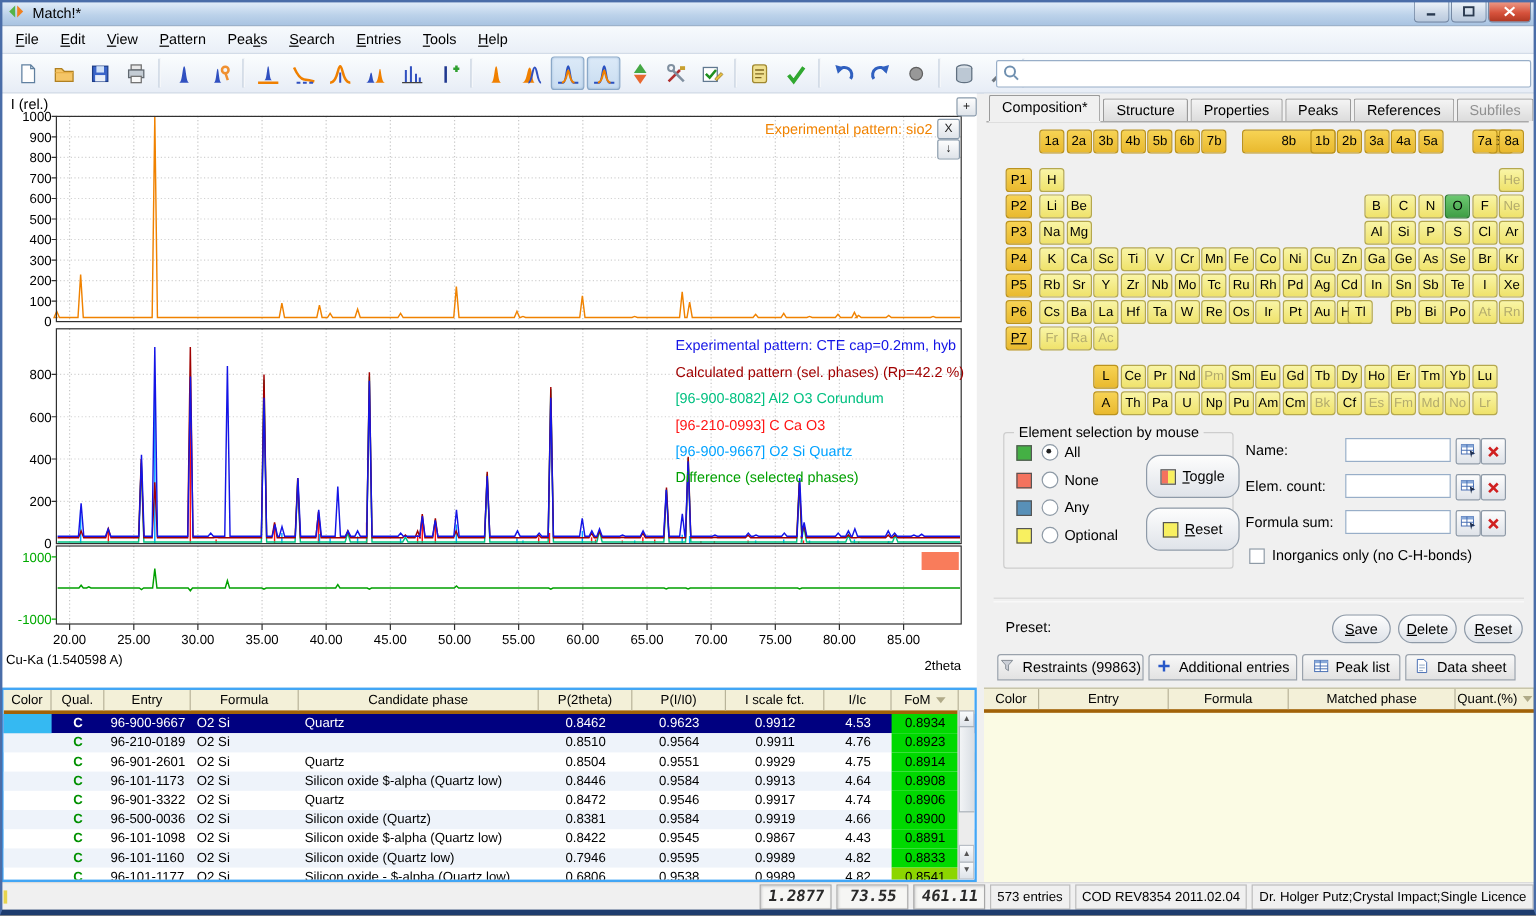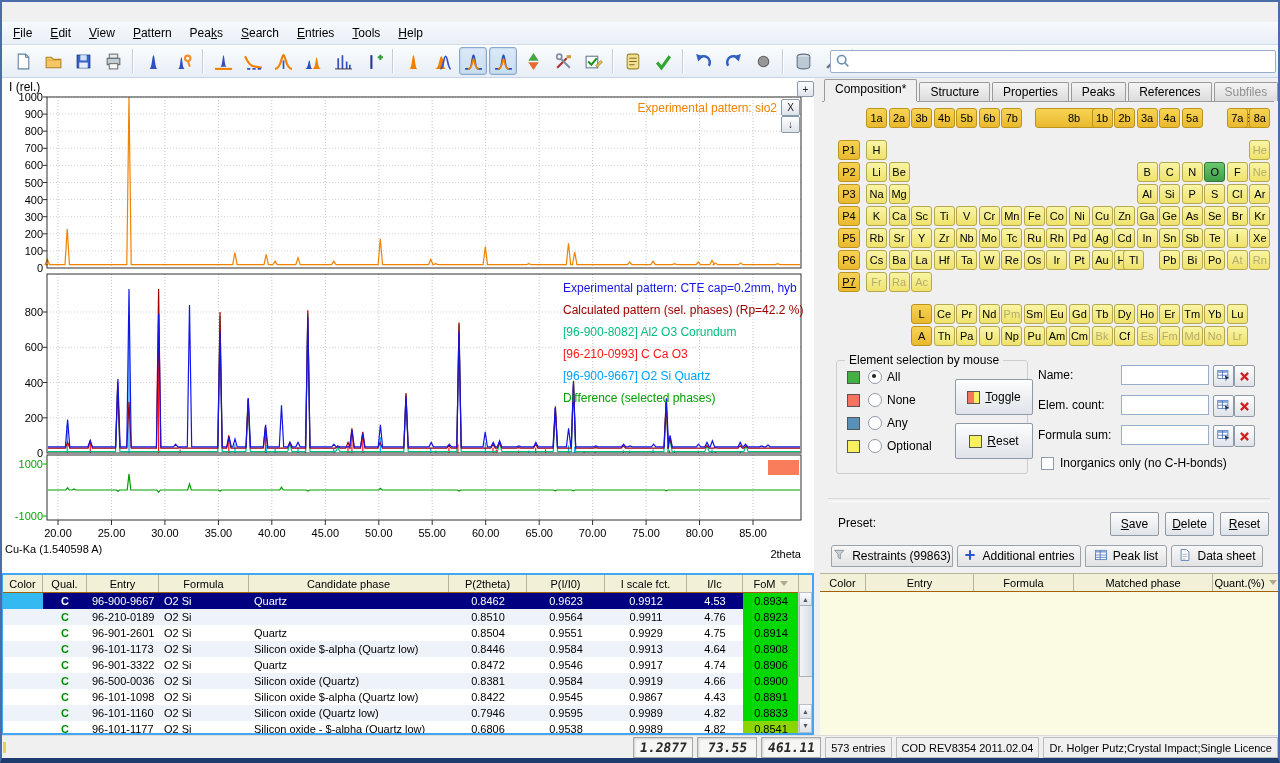--- a/index.html
+++ b/index.html
@@ -48,39 +48,39 @@
     background:linear-gradient(#f9f5a6,#efe26b);color:#000;}
   .ptbtn.grp{background:linear-gradient(#f7d354,#e9b92e);border-color:#bb931d;}
   .ptbtn.dis{color:#b3ab6d;}
   .ptbtn.sel{background:linear-gradient(#6cc870,#3f9e46);border-color:#2e7a34;}
   .groupbox{position:absolute;border:1px solid #cdcdcd;border-radius:3px;}
   .groupbox .legend{position:absolute;top:-8px;left:8px;background:#f0f0f0;padding:0 4px;font-size:12px;}
   .radiorow{display:flex;align-items:center;margin:9px 0 0 10px;}
   .swatch{width:13px;height:13px;border:1px solid #555;box-sizing:border-box;}
   .radio{width:12px;height:12px;border:1px solid #8e9aa6;border-radius:50%;background:#fff;margin:0 5px 0 8px;position:relative;}
   .radio.checked:after{content:"";position:absolute;left:3px;top:3px;width:4px;height:4px;border-radius:50%;background:#222;}
-  .pushbtn{position:absolute;border:1px solid #8e9aa8;border-radius:2px;background:linear-gradient(#fdfdfd,#dfe3e9);
+  .pushbtn{position:absolute;border:1px solid #8e9aa8;border-radius:12px;background:linear-gradient(#fdfdfd,#dfe3e9);
     display:flex;align-items:center;justify-content:center;font-size:12px;}
   .pushbtn u{text-decoration:underline;}
   .fieldrow-label{position:absolute;font-size:12px;}
   .fieldinput{position:absolute;height:20px;background:#fff;border:1px solid #98aec8;box-sizing:border-box;}
   .sqbtn{position:absolute;width:19px;height:20px;border:1px solid #8e9aa8;border-radius:2px;
     background:linear-gradient(#fdfdfd,#dfe3e9);display:flex;align-items:center;justify-content:center;}
   .checkbox{width:13px;height:13px;border:1px solid #8e9aa6;background:#fff;box-sizing:border-box;}
   .combo{position:absolute;height:22px;background:#fff;border:1px solid #8e9aa8;box-sizing:border-box;display:flex;align-items:center;}
   .combo .val{flex:1;padding-left:5px;font-size:12px;}
   .combo .dd{width:17px;height:100%;border-left:1px solid #b8c2cc;background:linear-gradient(#f6f8fa,#dde3ea);
     display:flex;align-items:center;justify-content:center;font-size:8px;color:#333;}
   .btab{position:absolute;height:22px;border:1px solid #9aa2ac;border-radius:3px 3px 0 0;background:linear-gradient(#f8f8f8,#e2e2e2);
     display:flex;align-items:center;justify-content:center;font-size:12px;box-sizing:border-box;}
   .btab svg,.btab .plus{margin-right:5px;}
   
   .cand-table{position:absolute;left:1px;top:573px;width:813px;height:162px;border:2px solid #42a6f5;box-sizing:border-box;background:#fff;overflow:hidden;}
   .match-table{position:absolute;left:820px;top:573px;width:459px;height:162px;background:#fbfbe4;border-top:1px solid #b8b49a;overflow:hidden;}
-  .thead{display:flex;background:#f3f0d8;border-bottom:1px solid #a16207;height:17px;}
+  .thead{display:flex;background:#f3f0d8;border-bottom:3px solid #a16207;height:17px;}
   .th{border-right:1px solid #b8b49a;font-size:11px;display:flex;align-items:center;justify-content:center;box-sizing:border-box;position:relative;}
   .sort-tri{width:0;height:0;border-left:4px solid transparent;border-right:4px solid transparent;border-top:5px solid #b0aa88;margin-left:4px;}
   .trow{display:flex;height:16px;align-items:stretch;font-size:11px;}
   .trow.alt{background:#eef3fa;}
   .trow.selrow{background:#000080;color:#fff;}
   .td{display:flex;align-items:center;box-sizing:border-box;overflow:hidden;white-space:nowrap;}
   .td.c{justify-content:center;}
   .td.l{padding-left:5px;}
   .qualC{color:#009000;font-weight:bold;}
   .selrow .qualC{color:#fff;}
@@ -100,20 +100,46 @@
   .lcd span{transform:skewX(-8deg);letter-spacing:0px;}
   .sb-box{border:1px solid #bdbdbd;height:19px;display:flex;align-items:center;padding:0 5px;margin-right:4px;font-size:11px;background:#f0f0f0;white-space:nowrap;}
   .sb-box.last{flex:1;margin-right:2px;}
   svg text{font-family:"Liberation Sans",sans-serif;}
 </style>
 </head>
 <body>
 
 <div class="window">
 
+  <div class="titlebar">
+    <span>
+      <svg width="15" height="15" viewBox="0 0 18 18">
+          <polygon points="2,9 8,3 8,15" fill="#55b347"></polygon>
+          <polygon points="16,9 10,3 10,15" fill="#f08020"></polygon>
+        </svg>
+    </span>
+    <span class="title-text">Match!*</span>
+    <div class="winbtns">
+      <div class="winbtn">
+          <svg width="10" height="9" viewBox="0 0 10 9">
+            <rect x="1" y="6" width="7" height="2" fill="#2a3a50"></rect>
+          </svg>
+        </div>
+      <div class="winbtn">
+          <svg width="10" height="9" viewBox="0 0 10 9">
+            <rect x="1" y="1" width="8" height="7" fill="none" stroke="#2a3a50" stroke-width="1.6"></rect>
+          </svg>
+        </div>
+      <div class="winbtn close">
+          <svg width="10" height="9" viewBox="0 0 10 9">
+            <path d="M1 1 L9 8 M9 1 L1 8" stroke="#fff" stroke-width="1.8"></path>
+          </svg>
+        </div>
+    </div>
+  </div>
 
   <div class="menubar" id="menubar">
       <span class="menu-item"><u>F</u>ile</span>
       <span class="menu-item"><u>E</u>dit</span>
       <span class="menu-item"><u>V</u>iew</span>
       <span class="menu-item"><u>P</u>attern</span>
       <span class="menu-item">Pea<u>k</u>s</span>
       <span class="menu-item"><u>S</u>earch</span>
       <span class="menu-item"><u>E</u>ntries</span>
       <span class="menu-item"><u>T</u>ools</span>

